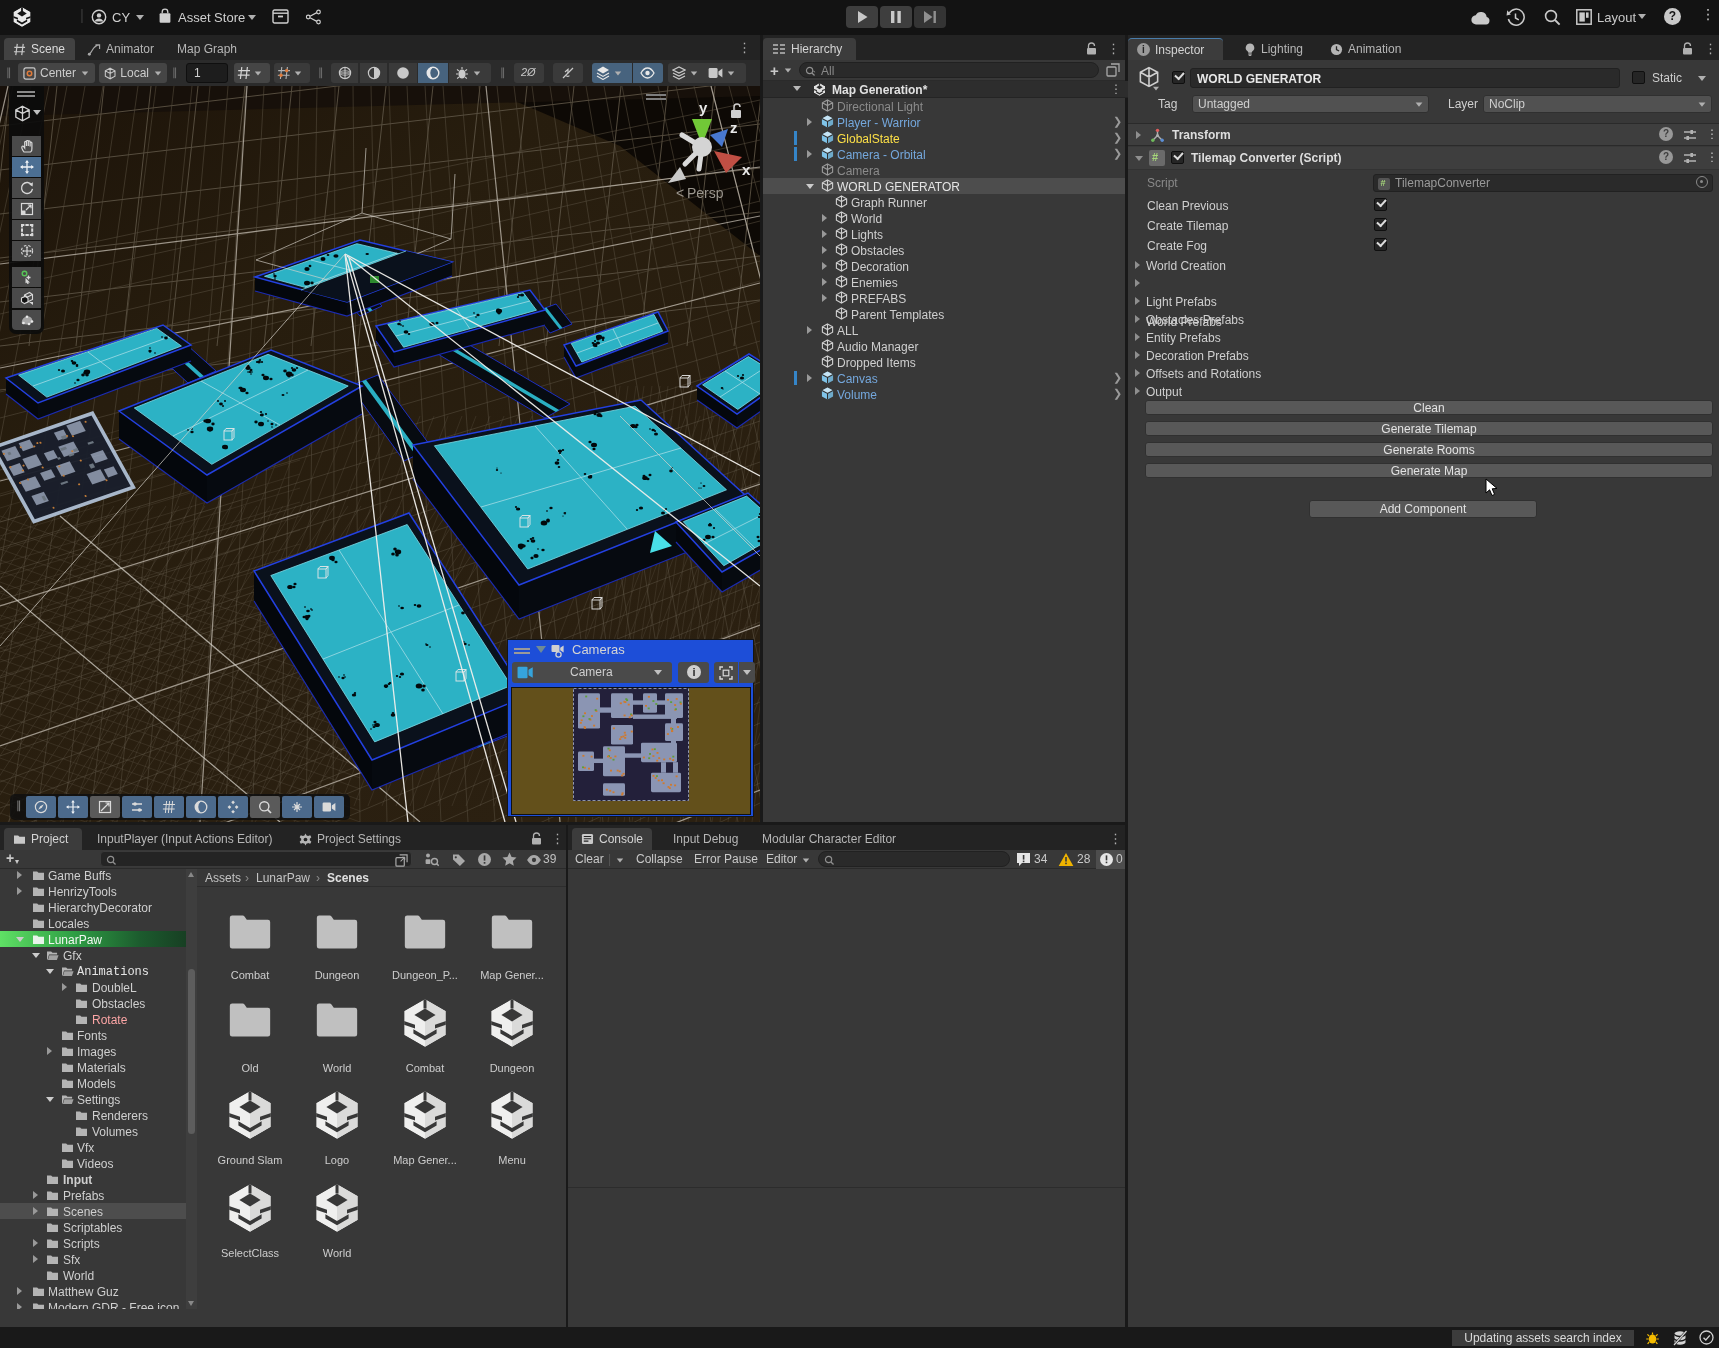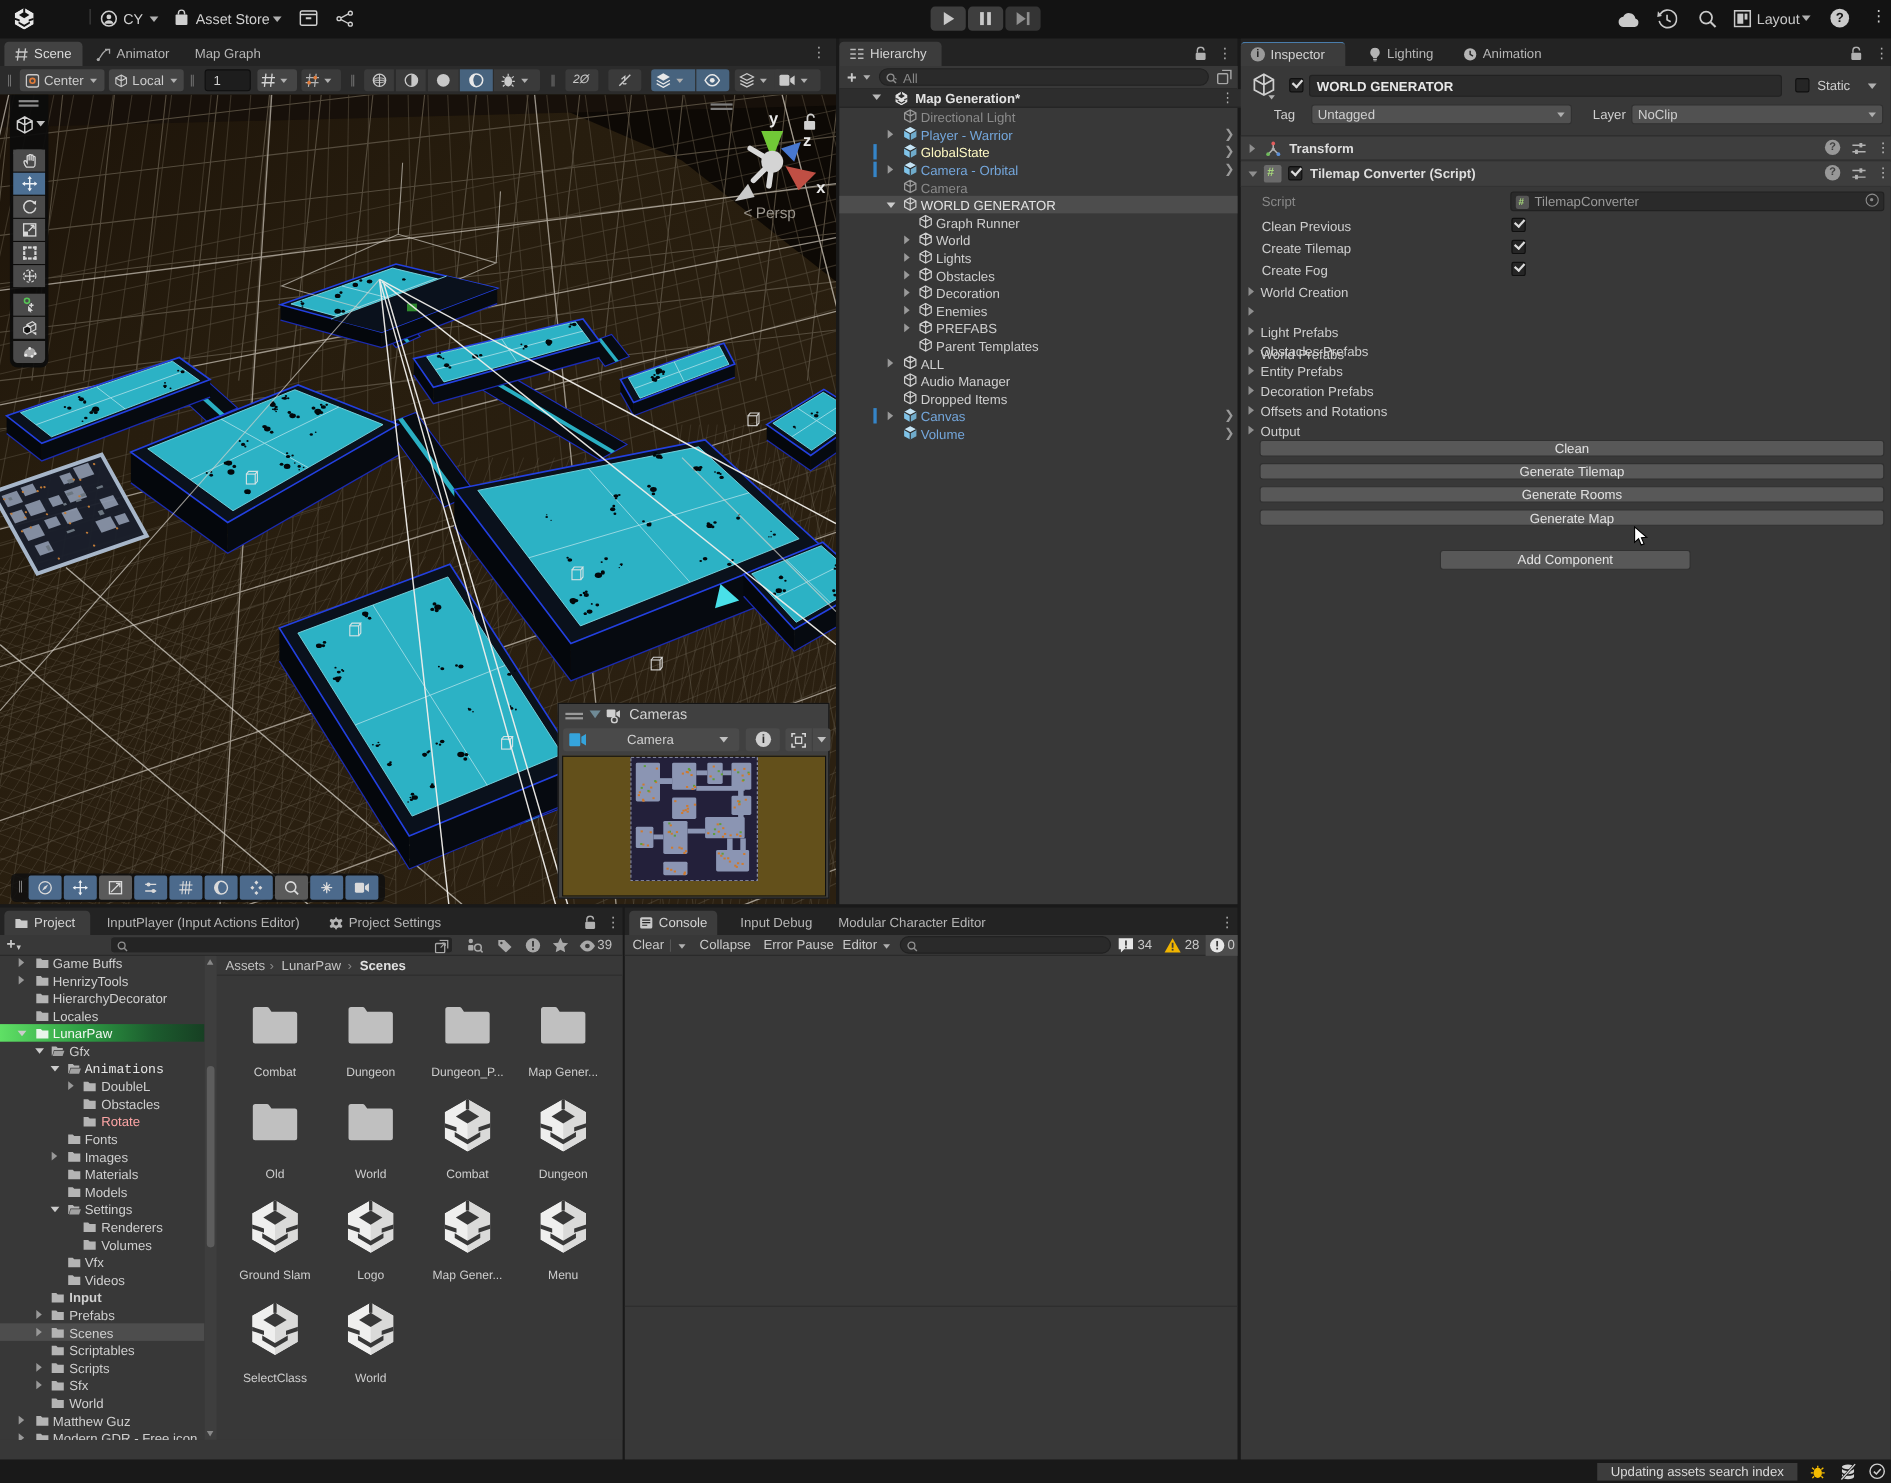--- a/index.html
+++ b/index.html
@@ -1162,21 +1162,21 @@
     <div style="position:absolute;left:282px;top:710px;width:30px;height:22px;background:#4c6a8c;border-radius:2px;"></div>
     <svg style="position:absolute;left:290px;top:714px;" width="14" height="14" viewBox="0 0 14 14">
       <path stroke="#dadada" stroke-width="1.2" d="M7 2 V12 M2 7 H12 M4 4 L10 10 M10 4 L4 10" fill="none"></path>
       <circle cx="7" cy="7" r="1.6" fill="#dadada"></circle>
     </svg>
     <div style="position:absolute;left:314px;top:710px;width:30px;height:22px;background:#4c6a8c;border-radius:2px;"></div>
     <svg style="position:absolute;left:322px;top:714px;" width="14" height="14" viewBox="0 0 14 14">
       <rect x="0.6" y="2.5" width="8.4" height="9" rx="1.3" fill="#dadada"></rect>
       <path fill="#dadada" d="M9.8 5.5 L13.4 3 V11 L9.8 8.5 Z"></path>
     </svg>
-    <div style="position:absolute;left:507px;top:553px;width:247px;height:178px;background:#404040;border:1px solid #151515;">
+    <div style="position:absolute;left:507px;top:553px;width:247px;height:178px;background:#1d4ed8;border:1px solid #151515;">
       <div style="position:absolute;left:6px;top:8px;width:16px;height:2px;background:#9a9a9a;"></div>
       <div style="position:absolute;left:6px;top:12px;width:16px;height:2px;background:#9a9a9a;"></div>
       <span style="position:absolute;left:28px;top:6px;width:0;height:0;border-left:5px solid transparent;border-right:5px solid transparent;border-top:7px solid #6f8a96;"></span>
       <svg style="position:absolute;left:43px;top:4px;" width="16" height="14" viewBox="0 0 16 14">
         <rect x="0.5" y="1" width="8" height="7" rx="1" fill="#d0d0d0"></rect>
         <path fill="#d0d0d0" d="M9.2 3.8 L12.6 1.6 V8.4 L9.2 6.2 Z"></path>
         <circle cx="7.5" cy="10.5" r="2.6" fill="none" stroke="#d0d0d0" stroke-width="1.3"></circle>
       </svg>
       <span style="position:absolute;left:64px;top:2px;color:#d4d4d4;font-size:13px;">Cameras</span>
       <div style="position:absolute;left:4px;top:22px;width:160px;height:21px;background:#4a4a4a;border-radius:3px;"></div>
@@ -1394,21 +1394,21 @@
     </svg>
     <span style="position:absolute;left:74px;top:56px;color:#74a7dc;white-space:nowrap;">Player - Warrior</span>
     <span style="position:absolute;left:350px;top:55px;color:#9a9a9a;font-size:11px;">❯</span>
     <div style="position:absolute;left:31px;top:71px;width:3px;height:14px;background:#3585c8;"></div>
     <svg style="position:absolute;left:58px;top:71px;" width="13" height="13" viewBox="0 0 14 14">
       <path fill="#7fc3e8" d="M7 0.5 L13 3.75 V10.25 L7 13.5 L1 10.25 V3.75 Z"></path>
       <path fill="#ffffff" opacity="0.55" d="M7 0.5 L13 3.75 L7 7 L1 3.75 Z"></path>
       <path fill="#000000" opacity="0.12" d="M13 3.75 V10.25 L7 13.5 V7 Z"></path>
       <path stroke="#2e2e2e" stroke-width="1.1" fill="none" d="M1 3.75 L7 7 L13 3.75 M7 7 V13.5"></path>
     </svg>
-    <span style="position:absolute;left:74px;top:72px;color:#fef9c3;white-space:nowrap;">GlobalState</span>
+    <span style="position:absolute;left:74px;top:72px;color:#fde047;white-space:nowrap;">GlobalState</span>
     <span style="position:absolute;left:350px;top:71px;color:#9a9a9a;font-size:11px;">❯</span>
     <div style="position:absolute;left:31px;top:87px;width:3px;height:14px;background:#3585c8;"></div>
     <span style="position:absolute;left:44px;top:90px;width:0;height:0;border-top:4px solid transparent;border-bottom:4px solid transparent;border-left:5px solid #999;"></span>
     <svg style="position:absolute;left:58px;top:87px;" width="13" height="13" viewBox="0 0 14 14">
       <path fill="#7fc3e8" d="M7 0.5 L13 3.75 V10.25 L7 13.5 L1 10.25 V3.75 Z"></path>
       <path fill="#ffffff" opacity="0.55" d="M7 0.5 L13 3.75 L7 7 L1 3.75 Z"></path>
       <path fill="#000000" opacity="0.12" d="M13 3.75 V10.25 L7 13.5 V7 Z"></path>
       <path stroke="#2e2e2e" stroke-width="1.1" fill="none" d="M1 3.75 L7 7 L13 3.75 M7 7 V13.5"></path>
     </svg>
     <span style="position:absolute;left:74px;top:88px;color:#74a7dc;white-space:nowrap;">Camera - Orbital</span>

